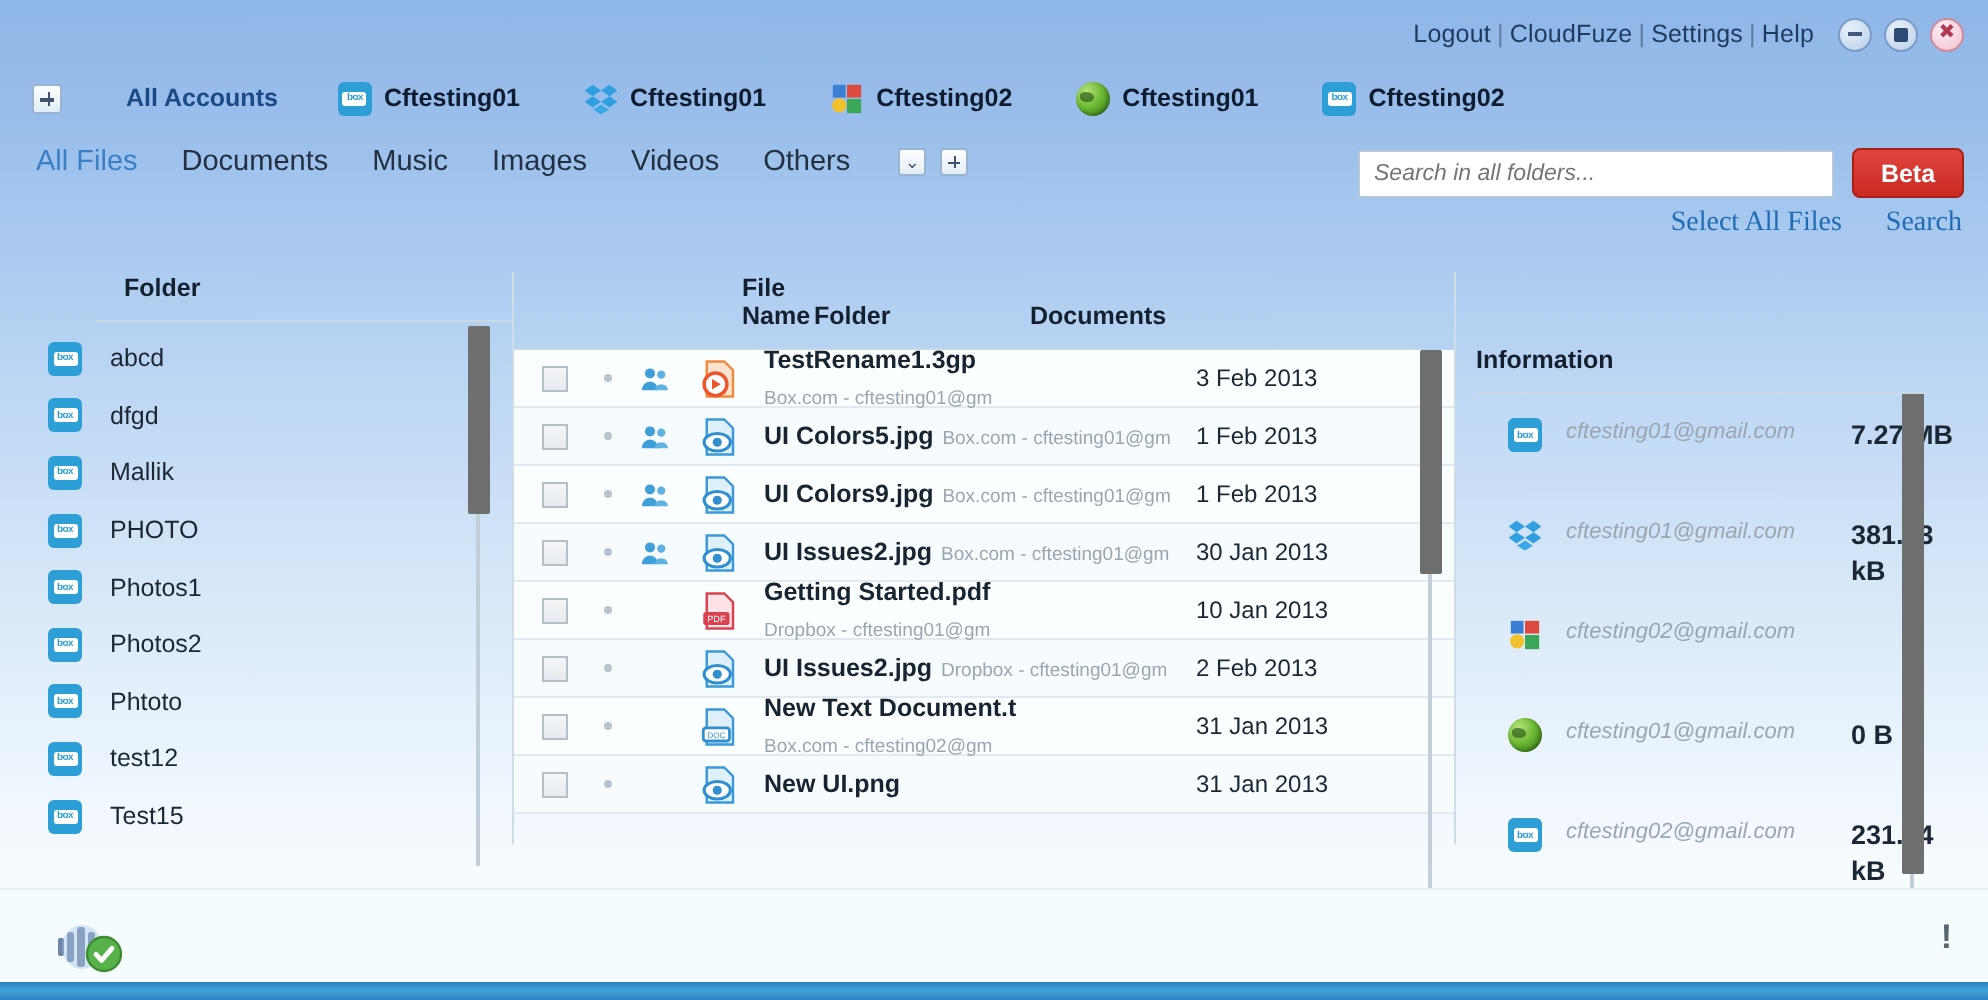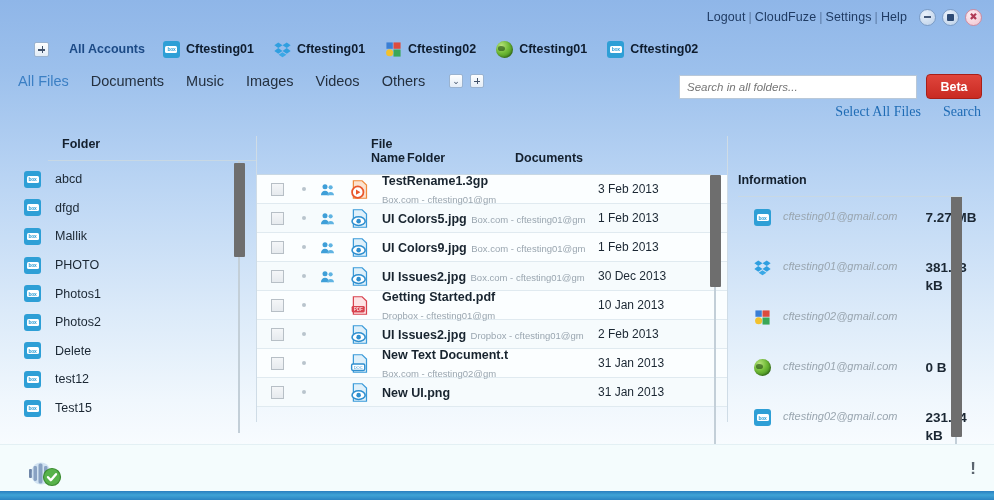--- a/index.html
+++ b/index.html
@@ -49,22 +49,22 @@
   .wbtn .sq {
     width: 7px; height: 7px; background: #2d4a74; border-radius: 1px;
   }
   .wbtn .dash { width: 7px; height: 1.5px; background: #44597a; }
 
   
   .accounts {
     height: 30px;
     display: flex;
     align-items: center;
-    padding-left: 34px;
-    gap: 4px;
+    padding-left: 16px;
+    gap: 16px;
   }
   .plus-sq {
     width: 15px; height: 15px;
     border: 1px solid #9ab3d0;
     background: linear-gradient(180deg,#fdfefe,#e2ecf6);
     border-radius: 2px;
     position: relative;
     flex: none;
   }
   .plus-sq::before, .plus-sq::after {
@@ -406,21 +406,21 @@
         <div class="folder-row">
             <span class="picon box">
               <span class="inner">box</span>
             </span>
             <span class="folder-label">Photos2</span>
           </div>
         <div class="folder-row">
             <span class="picon box">
               <span class="inner">box</span>
             </span>
-            <span class="folder-label">Delete</span>
+            <span class="folder-label">Phtoto</span>
           </div>
         <div class="folder-row">
             <span class="picon box">
               <span class="inner">box</span>
             </span>
             <span class="folder-label">test12</span>
           </div>
         <div class="folder-row">
             <span class="picon box">
               <span class="inner">box</span>
@@ -537,21 +537,21 @@
             <svg width="21" height="21" viewBox="0 0 24 24">
                 <path d="M5 2 h10 l5 5 v15 H5 Z" fill="#dff0fa" stroke="#3a9ad9" stroke-width="1.4"></path>
                 <ellipse cx="11" cy="15" rx="7.5" ry="5" fill="#fff" stroke="#2f8fcf" stroke-width="1.8"></ellipse>
                 <circle cx="11" cy="15" r="2.6" fill="#2f8fcf"></circle>
               </svg>
           </span>
           <span class="fname-cell">
             <span class="fname">UI Issues2.jpg</span>
             <span class="fsub">Box.com - cftesting01@gm</span>
           </span>
-          <span class="fmod">30 Dec 2013</span>
+          <span class="fmod">30 Jan 2013</span>
         </div>
 
         <div class="file-row">
           <span class="cb"></span>
           <span class="dot"></span>
           <span class="share-slot"></span>
           <span class="ftype">
             <svg width="21" height="21" viewBox="0 0 24 24">
                 <path d="M5 2 h10 l5 5 v15 H5 Z" fill="#fde3e5" stroke="#d8434f" stroke-width="1.4"></path>
                 <rect x="3" y="12.5" width="15" height="7.5" rx="1.6" fill="#d8434f"></rect>

